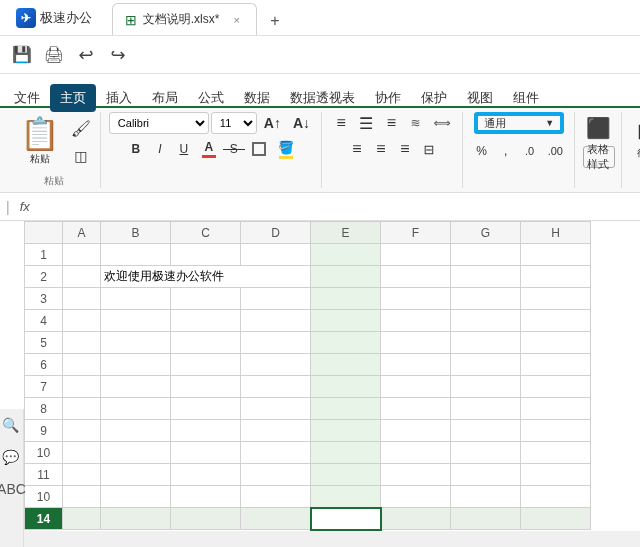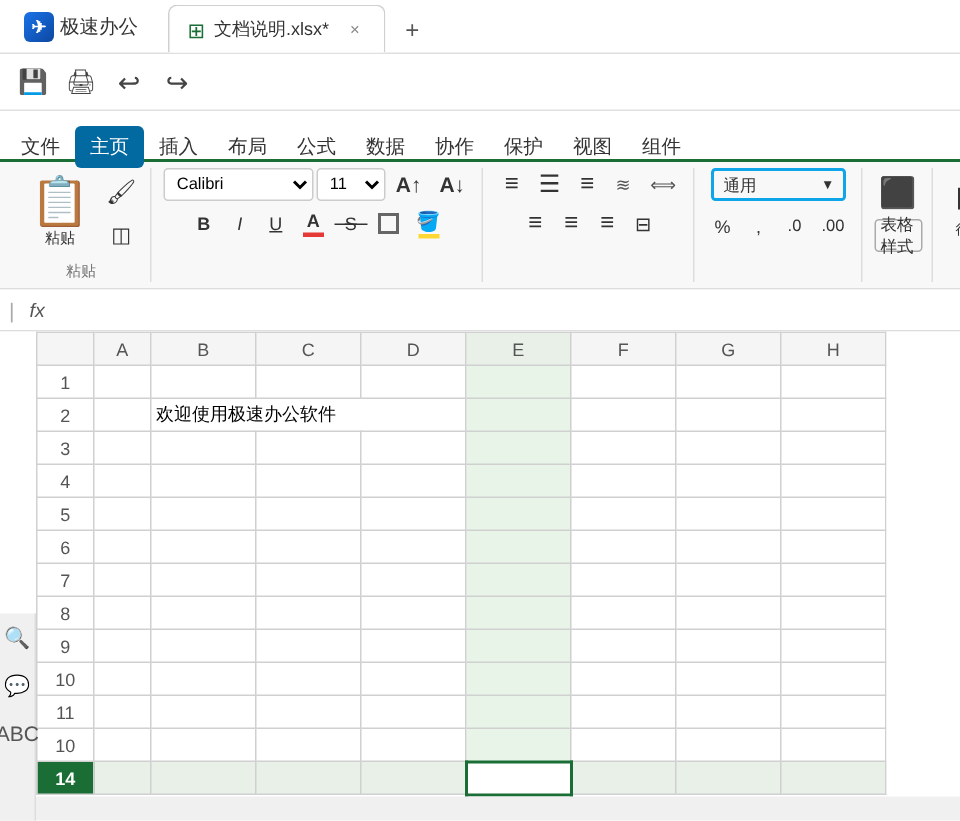--- a/index.html
+++ b/index.html
@@ -38,21 +38,21 @@
     
     .menu-bar {
       display: flex; align-items: center; background: #fff; height: 34px;
       border-bottom: 2px solid #1a6e35; padding: 0 4px;
     }
     .menu-item {
       padding: 4px 10px; font-size: 13px; color: #333; cursor: pointer;
       border-radius: 4px; height: 28px; display: flex; align-items: center; margin-top: 16px;
     }
     .menu-item.active {
-      background: #0369a1; color: #fff; border-radius: 4px;
+      background: #0c4a6e; color: #fff; border-radius: 4px;
     }
 
     
     .ribbon {
       display: flex; background: #f8f8f8; border-bottom: 1px solid #ddd;
       padding: 4px 8px; gap: 2px; align-items: stretch; min-height: 80px;
     }
     .ribbon-group {
       display: flex; flex-direction: column; align-items: center; padding: 0 6px;
       border-right: 1px solid #ddd; gap: 2px;
@@ -165,20 +165,21 @@
   </div>
 </div>
 
 <div class="menu-bar">
   <div class="menu-item">文件</div>
   <div class="menu-item active">主页</div>
   <div class="menu-item">插入</div>
   <div class="menu-item">布局</div>
   <div class="menu-item">公式</div>
   <div class="menu-item">数据</div>
+  <div class="menu-item">数据透视表</div>
   <div class="menu-item">协作</div>
   <div class="menu-item">保护</div>
   <div class="menu-item">视图</div>
   <div class="menu-item">组件</div>
 </div>
 
 <div class="ribbon">
 
   <div class="ribbon-group">
     <div style="display:flex;align-items:center;gap:2px;">
@@ -247,21 +248,21 @@
     <div class="ribbon-row" style="margin-top:2px;">
       <div class="ribbon-btn-sm" style="font-size:16px;">≡</div>
       <div class="ribbon-btn-sm" style="font-size:16px;">≡</div>
       <div class="ribbon-btn-sm" style="font-size:16px;">≡</div>
       <div class="ribbon-btn-sm" style="font-size:13px;">⊟</div>
     </div>
   </div>
 
   <div class="ribbon-group">
     <div style="display:flex;align-items:center;gap:2px;">
-      <div class="ribbon-btn-sm" style="font-size:11px;border:2px solid #0ea5e9;padding:0 6px;height:22px;width:90px;display:flex;align-items:center;justify-content:space-between;">
+      <div class="ribbon-btn-sm" style="font-size:11px;border:4px solid #0ea5e9;padding:0 6px;height:22px;width:90px;display:flex;align-items:center;justify-content:space-between;">
         <span>通用</span>
         <span style="font-size:9px;">▼</span>
       </div>
     </div>
     <div style="margin-top:4px;display:flex;gap:2px;">
       <div class="ribbon-btn-sm">%</div>
       <div class="ribbon-btn-sm">,</div>
       <div class="ribbon-btn-sm" style="font-size:11px;">.0</div>
       <div class="ribbon-btn-sm" style="font-size:11px;">.00</div>
     </div>

